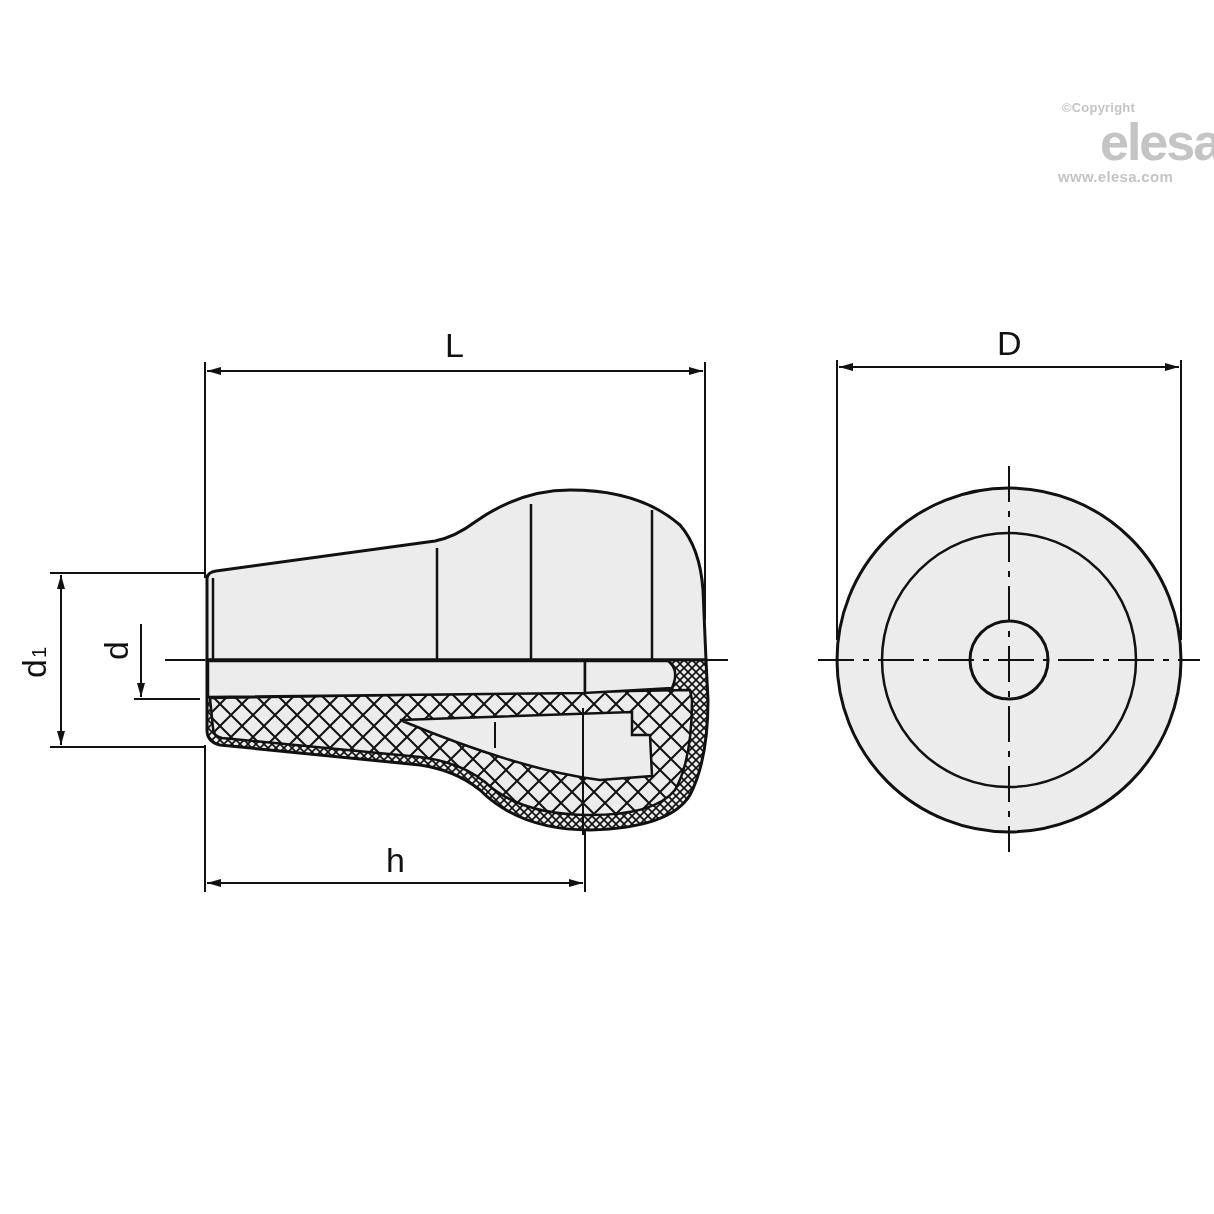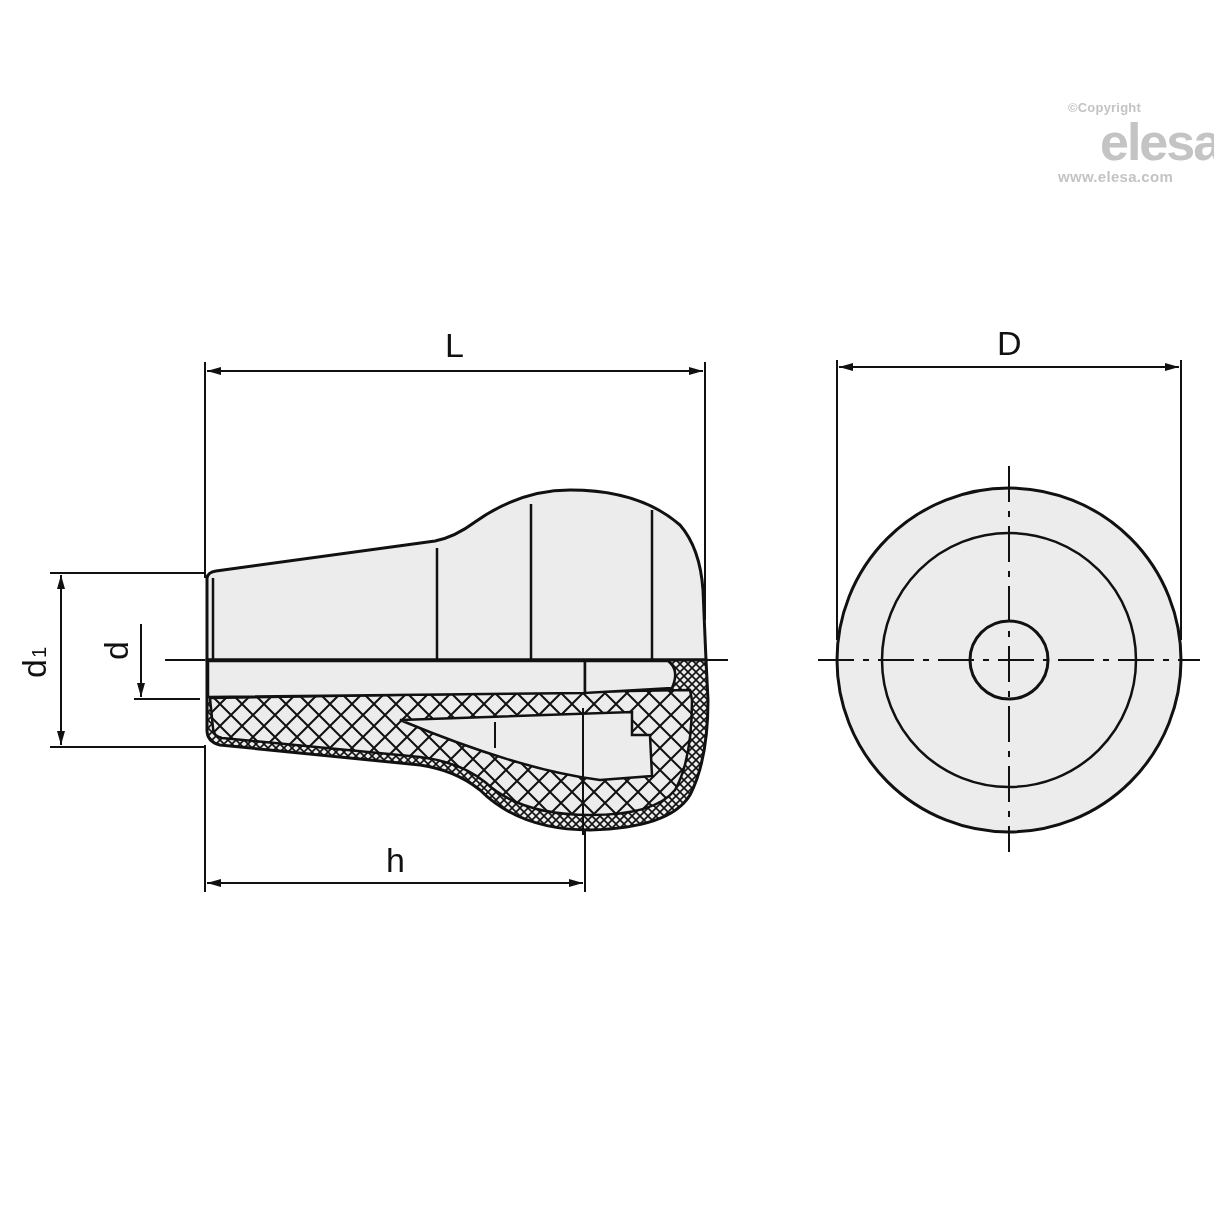--- a/index.html
+++ b/index.html
@@ -1,19 +1,19 @@
 <!DOCTYPE html>
 <html><head>
 <meta charset="utf-8">
 <style>
   html, body { margin: 0; padding: 0; background: #ffffff; }
   body { width: 1214px; height: 1214px; position: relative; overflow: hidden; font-family: "Liberation Sans", sans-serif; }
   #drawing { position: absolute; left: 0; top: 0; width: 1214px; height: 1214px; }
   .wm { position: absolute; color: #c4c4c4; font-family: "Liberation Sans", sans-serif; }
-  .wm-copy { left: 1062px; top: 100px; font-size: 13px; font-weight: bold; letter-spacing: 0.2px; margin-left: 6px; }
+  .wm-copy { left: 1062px; top: 100px; font-size: 13px; font-weight: bold; letter-spacing: 0.2px; }
   .wm-logo { left: 1100px; top: 116px; font-size: 52px; font-weight: bold; letter-spacing: -2px; line-height: 52px; }
   .wm-url { left: 1058px; top: 168px; font-size: 15px; font-weight: bold; letter-spacing: 0.3px; }
   .dimtxt { font-family: "Liberation Sans", sans-serif; font-size: 34px; fill: #111; }
 </style>
 </head>
 <body>
 
 <div class="wm wm-copy">©Copyright</div>
 <div class="wm wm-logo">elesa</div>
 <div class="wm wm-url">www.elesa.com</div>

